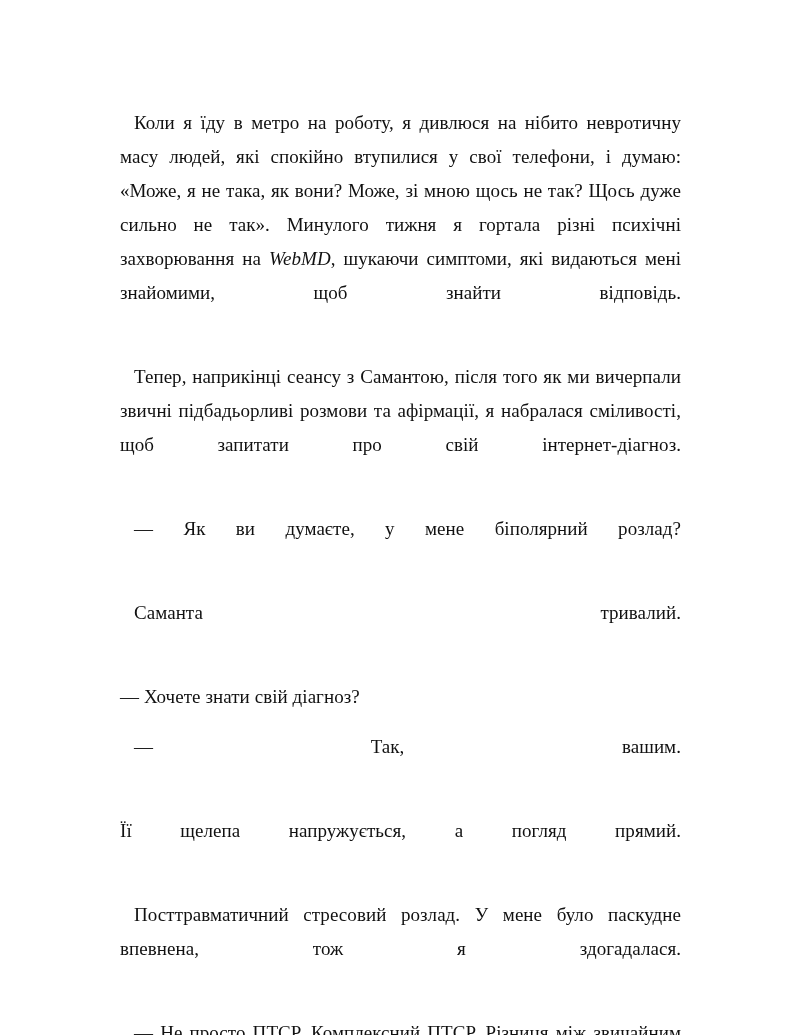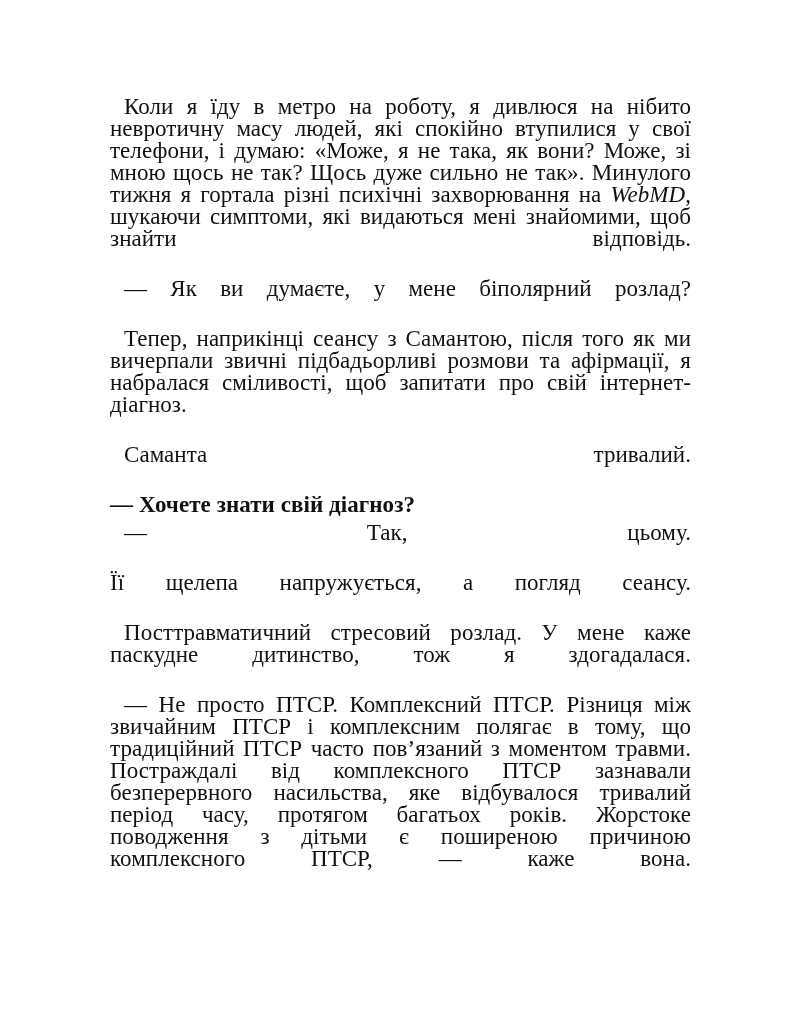--- a/index.html
+++ b/index.html
@@ -25,24 +25,24 @@
   }
 
   .text-block {
     position: absolute;
     left: 104px;
     top: 90px;
     width: 593px;
   }
 
   .para {
-    margin: 6px;
+    margin: 16px;
     padding: 0;
-    font-size: 23px;
-    line-height: 22px;
+    font-size: 19px;
+    line-height: 34px;
     text-align: justify;
     text-justify: inter-word;
     text-indent: 14px;
     hyphens: none;
     word-spacing: 0.1px;
     letter-spacing: 0.05px;
   }
 
   
   .para::after {
@@ -55,48 +55,47 @@
   .para.no-stretch::after { display: none; }
 
   .para .ital {
     font-style: italic;
   }
 
   
   .para .flushline {
     display: block;
     text-indent: 0;
-    font-weight: bold;
   }
 </style>
 </head>
 <body>
 
 <div class="page">
   <div class="text-block">
 
     <p class="para">
       <span>Коли я їду в метро на роботу, я дивлюся на нібито невротичну масу людей, які спокійно втупилися у свої телефони, і думаю: «Може, я не така, як вони? Може, зі мною щось не так? Щось дуже сильно не так». Минулого тижня я гортала різні психічні захворювання на </span><span class="ital">WebMD</span><span>, шукаючи симптоми, які видаються мені знайомими, щоб знайти відповідь.</span>
     </p>
 
+    <p class="para">Тепер, наприкінці сеансу з Самантою, після того як ми вичерпали звичні підбадьорливі розмови та афірмації, я набралася сміливості, щоб запитати про свій інтернет-діагноз.</p>
+
     <p class="para">— Як ви думаєте, у мене біполярний розлад?</p>
-
-    <p class="para">Тепер, наприкінці сеансу з Самантою, після того як ми вичерпали звичні підбадьорливі розмови та афірмації, я набралася сміливості, щоб запитати про свій інтернет-діагноз.</p>
 
     <p class="para">Саманта тривалий.</p>
 
     <p class="para no-stretch">
       <span class="flushline">— Хочете знати свій діагноз?</span>
     </p>
 
 
-    <p class="para">— Так, цьому.</p>
+    <p class="para">— Так, вашим.</p>
 
-    <p class="para" style="text-indent:0">Її щелепа напружується, а погляд сеансу.</p>
+    <p class="para" style="text-indent:0">Її щелепа напружується, а погляд прямий.</p>
 
 
 
-    <p class="para">Посттравматичний стресовий розлад. У мене каже паскудне дитинство, тож я здогадалася.</p>
+    <p class="para">Посттравматичний стресовий розлад. У мене було паскудне впевнена, тож я здогадалася.</p>
 
     <p class="para">— Не просто ПТСР. Комплексний ПТСР. Різниця між звичайним ПТСР і комплексним полягає в тому, що традиційний ПТСР часто пов’язаний з моментом травми. Постраждалі від комплексного ПТСР зазнавали безперервного насильства, яке відбувалося тривалий період часу, протягом багатьох років. Жорстоке поводження з дітьми є поширеною причиною комплексного ПТСР, — каже вона.</p>
 
   </div>
 </div>
 
 </body></html>

